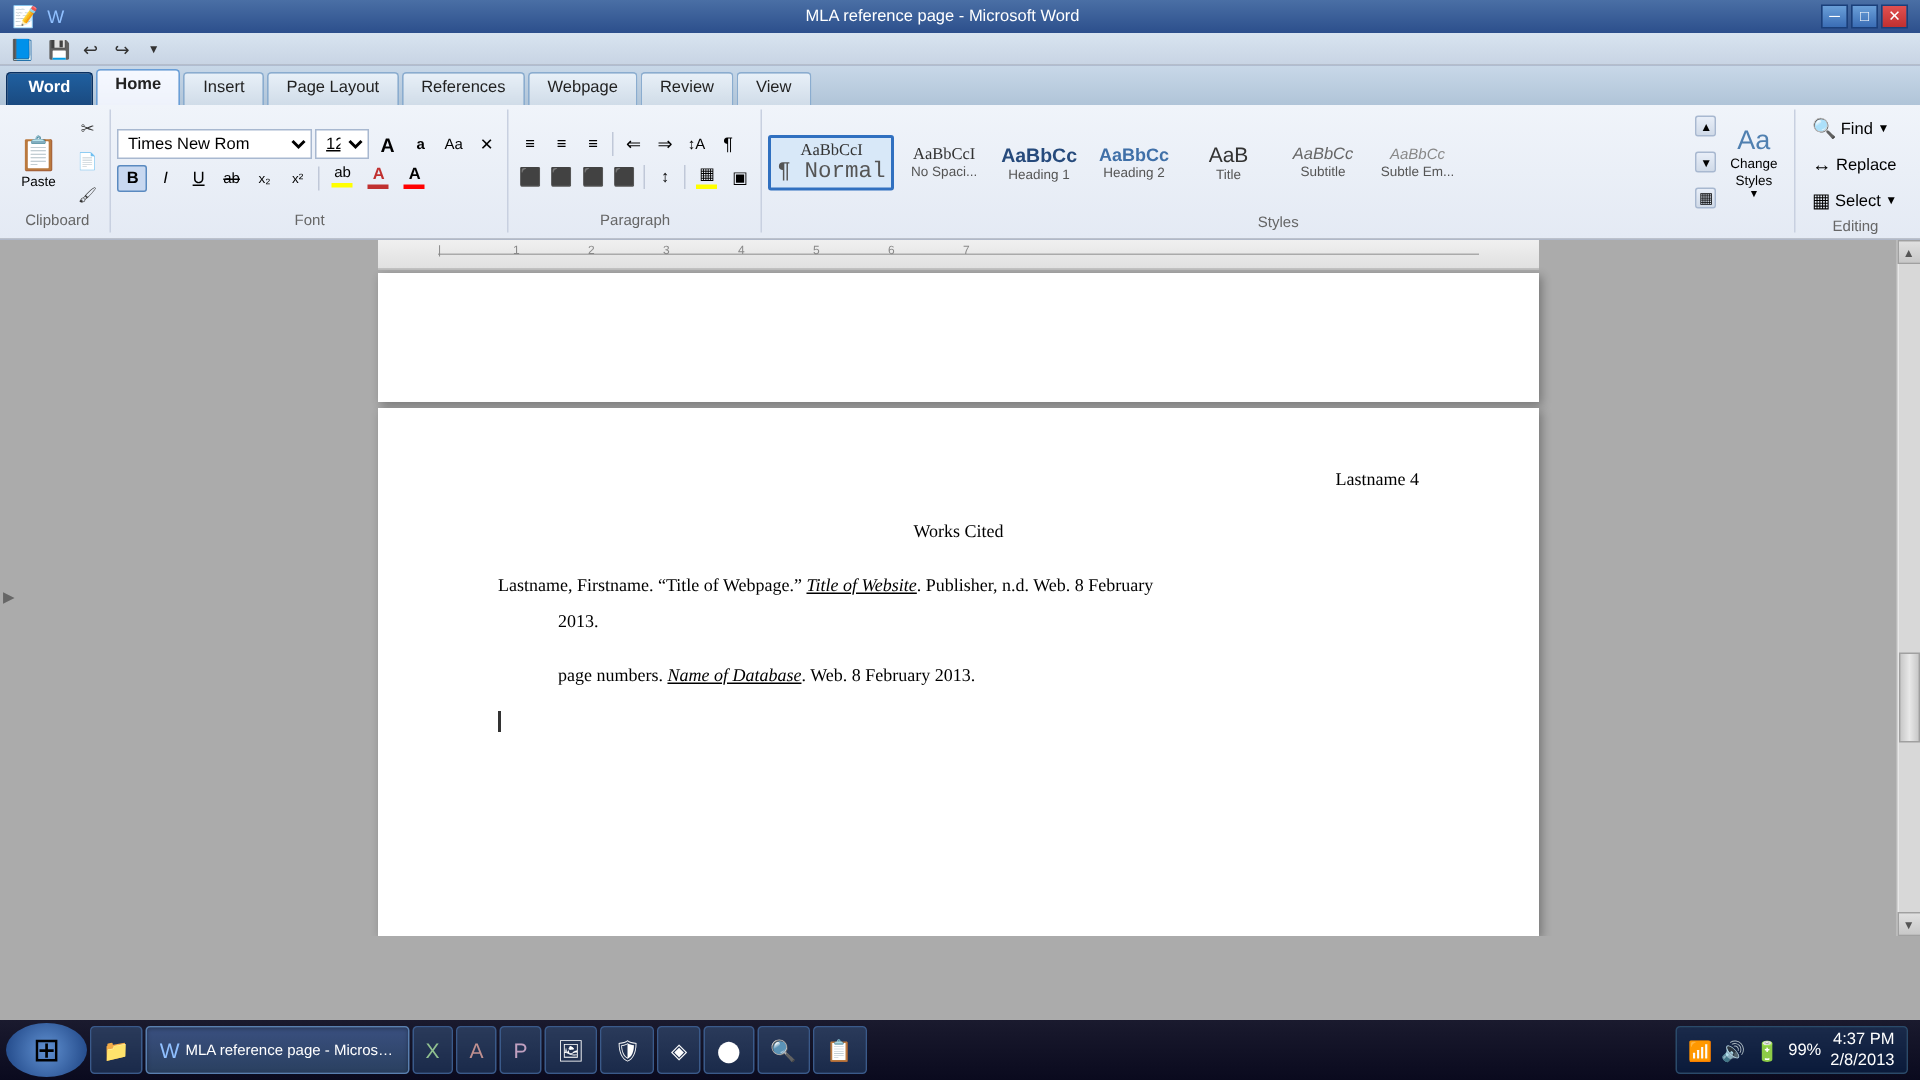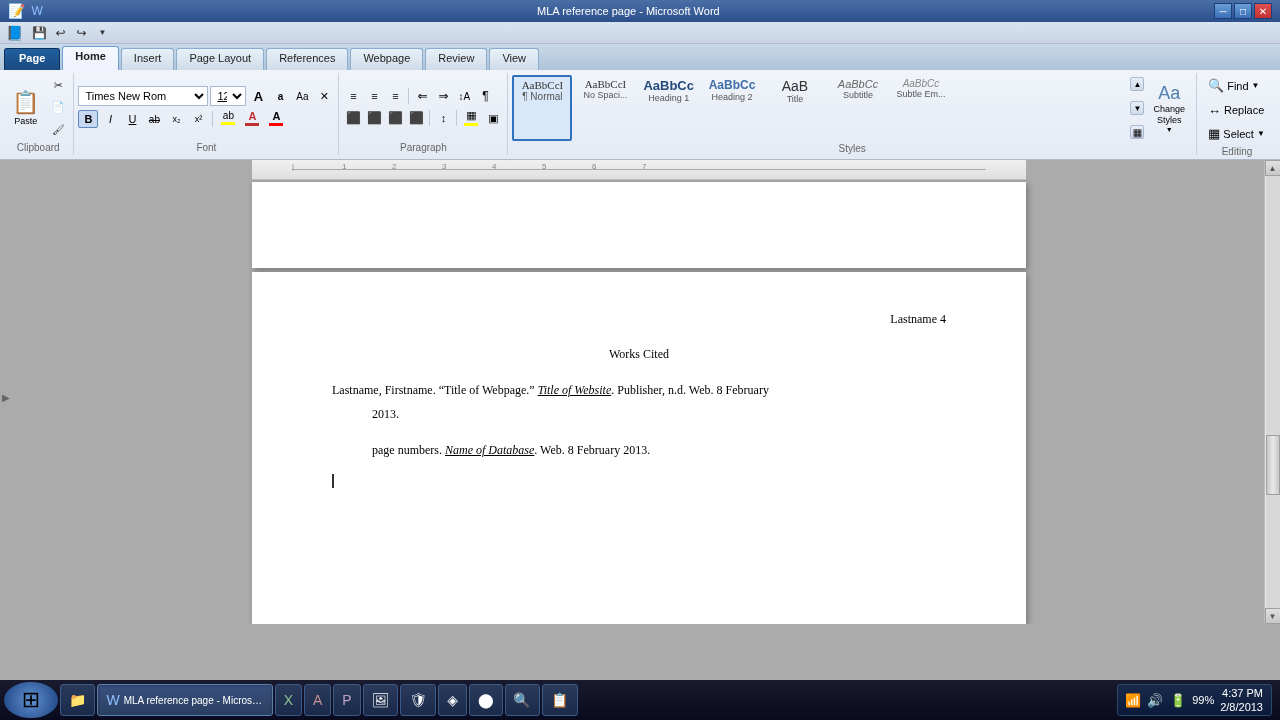--- a/index.html
+++ b/index.html
@@ -429,21 +429,21 @@
 <div style="background: linear-gradient(to bottom, #d8e4f0, #c8d4e4); height: 22px; display: flex; align-items: center; padding: 0 6px; gap: 3px; border-bottom: 1px solid #b0bcd0;">
   <span style="font-size:14px; margin-right:4px;">📘</span>
   <button class="qa-btn">💾</button>
   <button class="qa-btn">↩</button>
   <button class="qa-btn">↪</button>
   <button class="qa-btn" style="font-size:8px;">▼</button>
   <div style="flex:1;text-align:center;font-size:11px;color:#444;"></div>
 </div>
 
 <div class="tab-bar">
-  <div class="file-tab">Page</div>
+  <div class="file-tab">Word</div>
   <div class="tab active">Home</div>
   <div class="tab">Insert</div>
   <div class="tab">Page Layout</div>
   <div class="tab">References</div>
   <div class="tab">Webpage</div>
   <div class="tab">Review</div>
   <div class="tab">View</div>
 </div>
 
 <div class="toolbar-area" style="height: 90px; padding: 3px;">
@@ -533,25 +533,25 @@
           </div>
           <button class="para-btn" style="font-size:11px;">▣</button>
         </div>
       </div>
       <div class="ribbon-group-label">Paragraph</div>
     </div>
 
     <div class="ribbon-group" style="flex:1;">
       <div style="display:flex;align-items:stretch;gap:2px;flex:1;">
 
-        <div style="display:flex;gap:3px;flex:1;">
+        <div style="display:flex;gap:3px;align-items:center;flex:1;">
 
           <div class="style-item active" style="border:2px solid #3070c0;background:#d8e8f8;">
             <div style="font-size:11px;color:#333;font-family:'Times New Roman',serif;">AaBbCcI</div>
-            <div style="font-size:10px;color:#555;">¶ Normal</div>
+            <div style="font-size:15px;color:#555;font-family:Liberation Mono, monospace;">¶ Normal</div>
           </div>
 
           <div class="style-item">
             <div style="font-size:11px;color:#333;font-family:'Times New Roman',serif;">AaBbCcI</div>
             <div style="font-size:9px;color:#555;">No Spaci...</div>
           </div>
 
           <div class="style-item">
             <div style="font-size:13px;color:#264a7c;font-weight:bold;">AaBbCc</div>
             <div style="font-size:9px;color:#555;">Heading 1</div>

